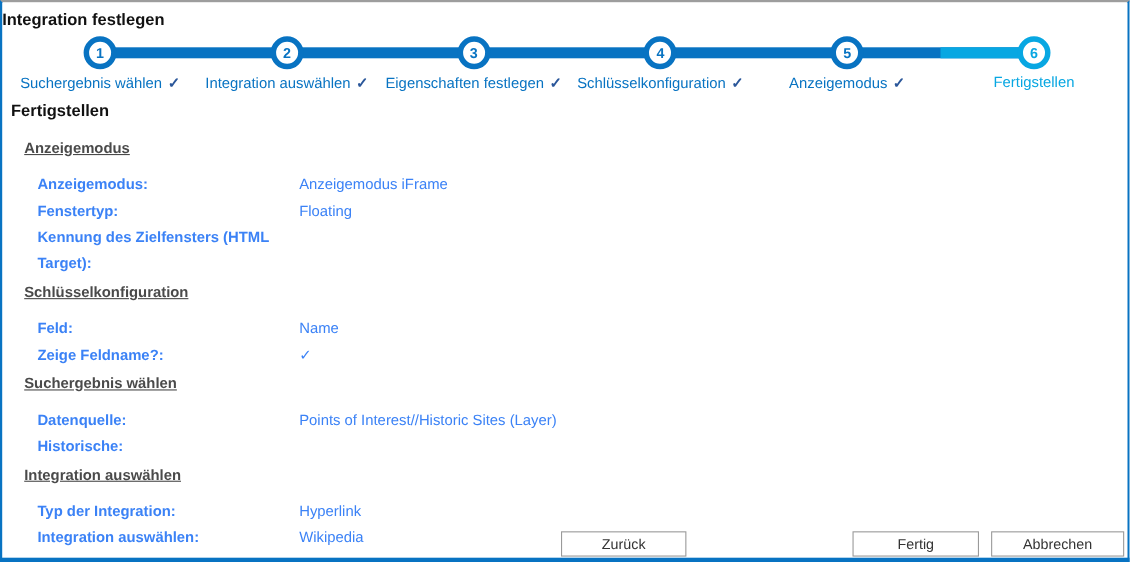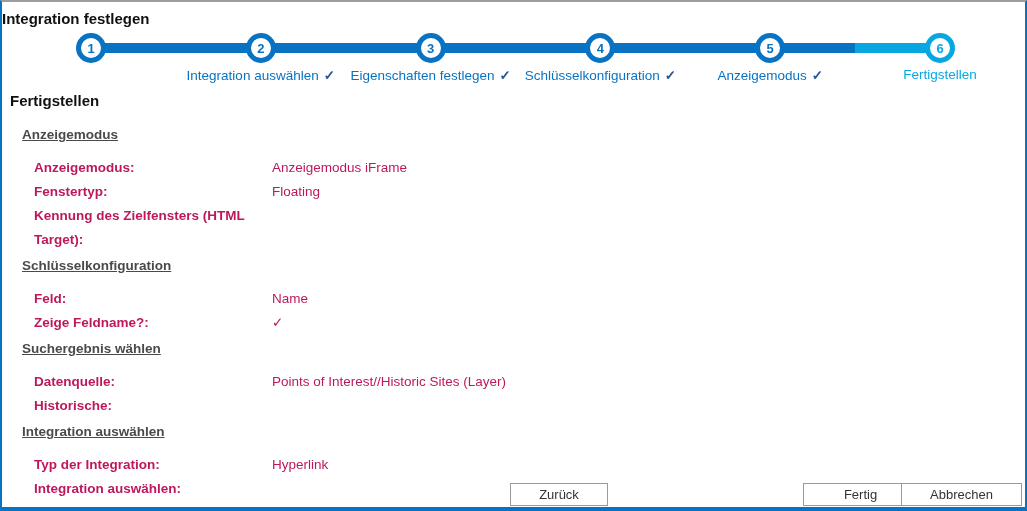--- a/index.html
+++ b/index.html
@@ -36,49 +36,52 @@
   .step.current .slabel { color:#08A7E2; }
   
   .content { position:absolute; top:90px; left:8px; width:1000px; }
   .page-heading { font-size:15px; font-weight:bold; color:#111111; margin:0 0 18px 0; }
   .section { margin:0 0 6px 12px; }
   .section-title {
     font-size:13.5px; font-weight:bold; color:#4a4a4a;
     text-decoration:underline; margin:0 0 13px 0; line-height:16px;
   }
   .rows { margin-left:12px; }
-  .row { display:flex; line-height:24px; font-size:13.5px; color:#be185d; }
+  .row { display:flex; line-height:24px; font-size:13.5px; color:#3b82f6; }
   .row .rlabel { width:238px; font-weight:bold; flex:none; }
   .row .rvalue { flex:1; }
   
   .btn {
     position:absolute; top:481px; height:23px; box-sizing:border-box;
     background:#ffffff; border:1px solid #9a9a9a; color:#333333;
     font-size:13px; font-family:"Liberation Sans", sans-serif;
     text-align:center; padding:0; cursor:pointer;
   }
-  .btn-back   { left:508px; width:98px; }
-  .btn-finish { left:773px; width:115px;margin-left:28px; }
+  .btn-back   { left:508px; width:114px; }
+  .btn-finish { left:773px; width:115px; }
   .btn-cancel { left:899px; width:121px; }
 </style>
 </head>
 <body>
 
 <div class="window">
 
   <div class="title">Integration festlegen</div>
 
   <div class="stepper">
     <div class="track"></div>
     <div class="track remaining"></div>
     <div id="steps">
   <div class="step" style="left: -21px;">
     <div class="circle">
       <span class="num">1</span>
     </div>
+    <div class="slabel">
+      <span class="stext">Suchergebnis wählen</span><span class="scheck">✓</span>
+    </div>
   </div>
 
   <div class="step" style="left: 148.8px;">
     <div class="circle">
       <span class="num">2</span>
     </div>
     <div class="slabel">
       <span class="stext">Integration auswählen</span><span class="scheck">✓</span>
     </div>
   </div>
@@ -176,20 +179,21 @@
   <div class="section">
     <div class="section-title">Integration auswählen</div>
     <div class="rows">
   <div class="row">
     <span class="rlabel">Typ der Integration:</span>
     <span class="rvalue">Hyperlink</span>
   </div>
 
   <div class="row">
     <span class="rlabel">Integration auswählen:</span>
+    <span class="rvalue">Wikipedia</span>
   </div>
 </div>
   </div>
 </div>
   </div>
 
   <button class="btn btn-back">Zurück</button>
   <button class="btn btn-finish">Fertig</button>
   <button class="btn btn-cancel">Abbrechen</button>
 

